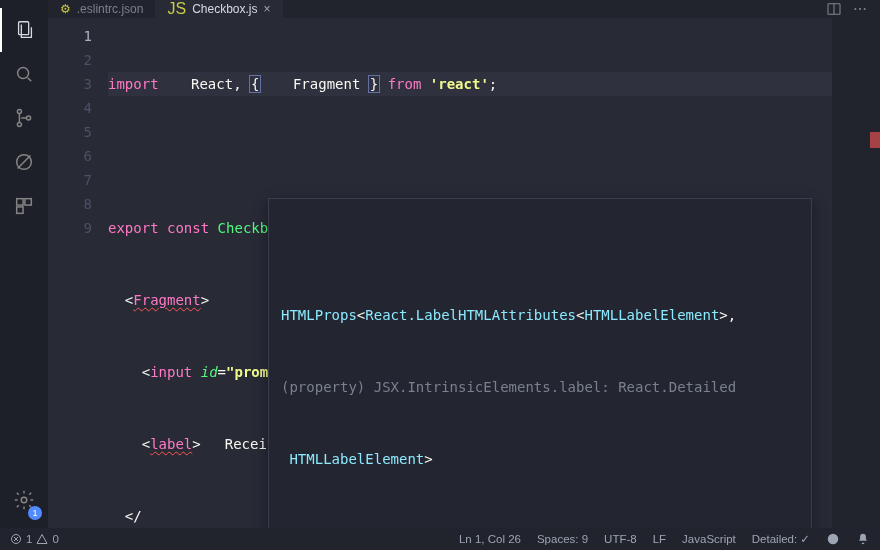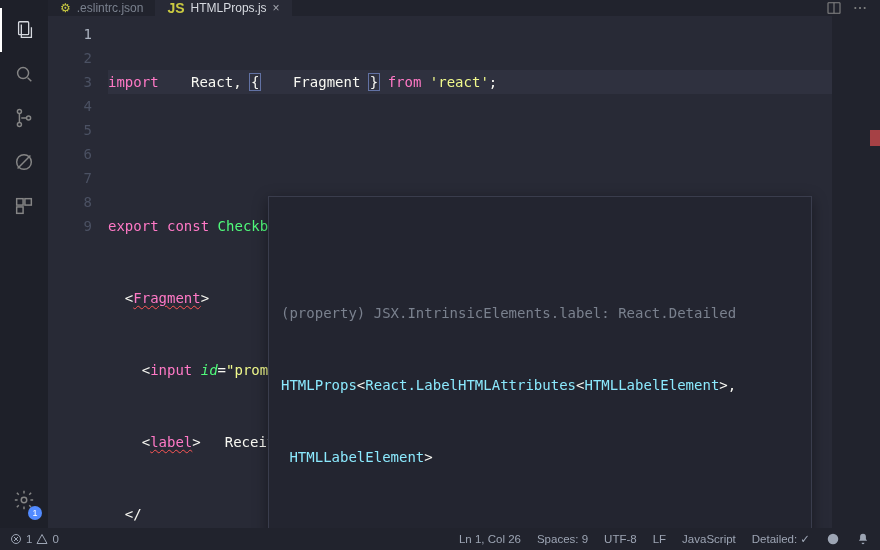--- a/index.html
+++ b/index.html
@@ -77,21 +77,21 @@
 .code {
   flex: 1;
   padding: 6px 0 0 0;
   white-space: pre;
   position: relative;
 }
 .line { height: 24px; }
 .line.hl { background: #2f313f; }
 .tok-kw { color: #ff79c6; }
 .tok-fn { color: #50fa7b; }
-.tok-str { color: #f1fa8c; }
+.tok-str { color: #f1fa8c; font-weight: bold; }
 .tok-tag { color: #ff79c6; }
 .tok-attr { color: #50fa7b; font-style: italic; }
 .tok-punc { color: #f8f8f2; }
 .tok-text { color: #f8f8f2; margin-left: 24px; }
 .brace-box { outline: 1px solid #6272a4; padding: 0 1px; }
 .squiggle { text-decoration: underline wavy #ff5555; text-decoration-thickness: 1px; text-underline-offset: 2px;}
 .hover-popup {
   position: absolute;
   left: 160px; top: 180px;
   width: 544px;
@@ -172,22 +172,22 @@
     </div>
   </div>
 
   <div class="editor-area">
     <div class="tabs">
       <div class="tab">
         <span style="color:#cbcb41">⚙</span>
         <span>.eslintrc.json</span>
       </div>
       <div class="tab active">
-        <span style="color:#cbcb41;font-weight:bold;font-size:14px">JS</span>
-        <span>HTMLProps.js</span>
+        <span style="color:#cbcb41;font-weight:normal;font-size:16px">JS</span>
+        <span>Checkbox.js</span>
         <span class="close">×</span>
       </div>
       <div class="right-icons">
         <span>
           <svg width="16" height="16" viewBox="0 0 24 24" fill="none" stroke="currentColor" stroke-width="1.6">
               <rect x="3" y="4" width="18" height="16" rx="1"></rect>
               <path d="M12 4v16"></path>
             </svg>
         </span>
         <span>
@@ -219,22 +219,22 @@
         <div class="line">  <span class="tok-punc">&lt;</span><span class="tok-tag squiggle">Fragment</span><span class="tok-punc">&gt;</span></div>
         <div class="line">    <span class="tok-punc">&lt;</span><span class="tok-tag">input</span> <span class="tok-attr">id</span><span class="tok-punc">=</span><span class="tok-str">"promo"</span> <span class="tok-attr">type</span><span class="tok-punc">=</span><span class="tok-str">"checkbox"</span><span class="tok-punc">&gt;&lt;/</span><span class="tok-tag">input</span><span class="tok-punc">&gt;</span></div>
         <div class="line">    <span class="tok-punc">&lt;</span><span class="tok-tag squiggle">label</span><span class="tok-punc">&gt;</span><span class="tok-text">Receive promotional offers?</span><span class="tok-punc">&lt;/</span><span class="tok-tag">label</span><span class="tok-punc">&gt;</span></div>
         <div class="line">  <span class="tok-punc">&lt;/</span></div>
         
         
 
         
         <div class="hover-popup">
           <div class="sect">
+            <div><span class="tok-type">HTMLProps</span><span class="tok-punc">&lt;</span><span class="tok-type">React.LabelHTMLAttributes</span><span class="tok-punc">&lt;</span><span class="tok-type">HTMLLabelElement</span><span class="tok-punc">&gt;,</span></div>
             <div><span class="tok-dim">(property) JSX.IntrinsicElements.label: React.Detailed</span></div>
-            <div><span class="tok-type">HTMLProps</span><span class="tok-punc">&lt;</span><span class="tok-type">React.LabelHTMLAttributes</span><span class="tok-punc">&lt;</span><span class="tok-type">HTMLLabelElement</span><span class="tok-punc">&gt;,</span></div>
             <div><span class="tok-type"> HTMLLabelElement</span><span class="tok-punc">&gt;</span></div>
           </div>
           
           
           
           
         </div>
       </div>
       <div class="minimap">
         <div class="err-marker"></div>

